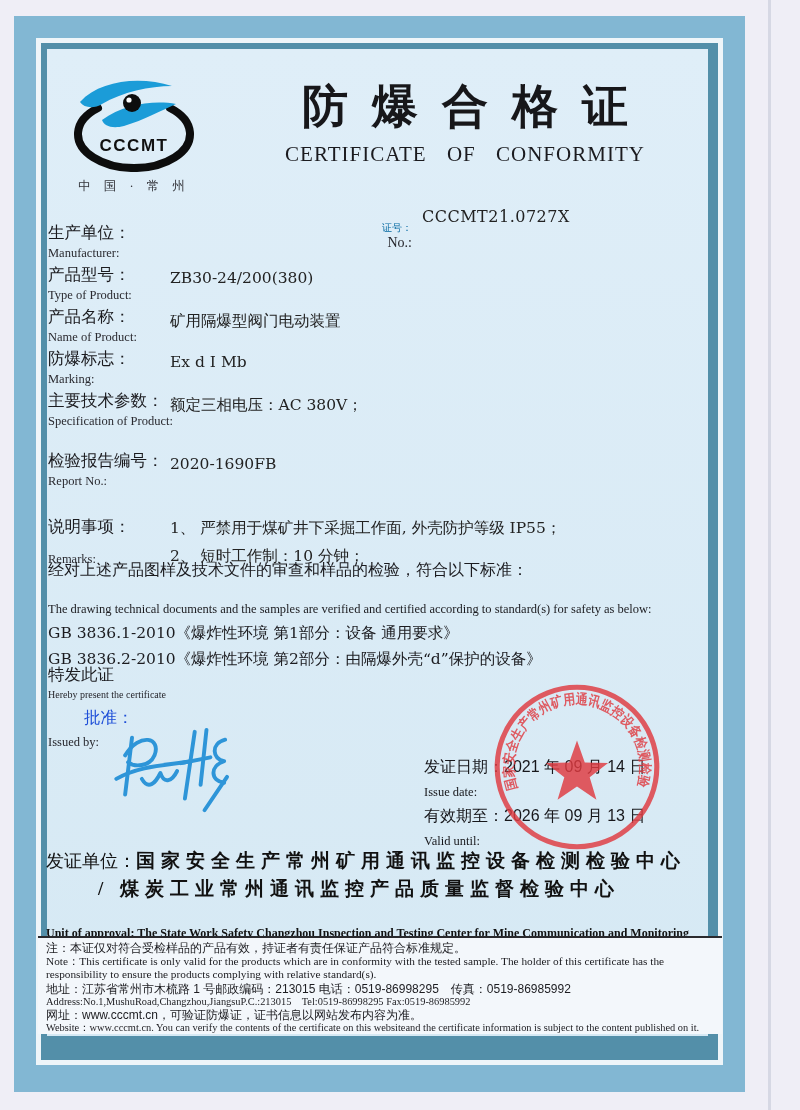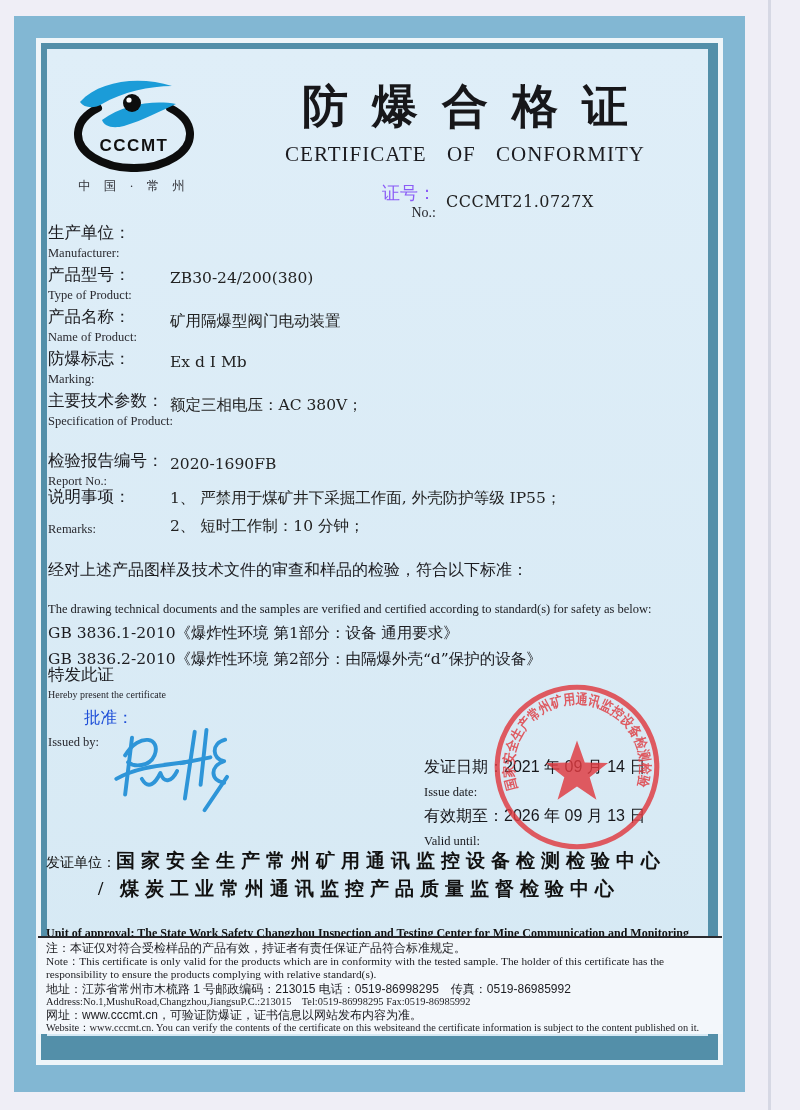--- a/index.html
+++ b/index.html
@@ -10,21 +10,21 @@
   .gapline{position:absolute;left:36px;top:38px;width:687px;height:1027px;background:#eef5f9;}
   .teal{position:absolute;left:41px;top:43px;width:677px;height:1017px;border:solid #538fa9;border-width:6px 10px 24px 6px;background:linear-gradient(#dfeef8,#d6e9f4);box-sizing:border-box;}
   .scan-edge{position:absolute;left:768px;top:0;width:3px;height:1110px;background:rgba(170,175,195,.35);}
   
   .logo{position:absolute;left:50px;top:76px;width:168px;text-align:center;}
   .logo-caption{font-size:12.5px;letter-spacing:5px;color:#33343a;margin-top:2px;font-family:"Liberation Serif",serif;}
   .title-cn{position:absolute;left:225px;top:76px;width:480px;text-align:center;font-family:"Liberation Serif",serif;font-size:46px;font-weight:600;letter-spacing:24px;text-indent:24px;color:#17171a;}
   .title-en{position:absolute;left:225px;top:142px;width:480px;text-align:center;font-family:"Liberation Serif",serif;font-size:21px;font-weight:500;word-spacing:14px;letter-spacing:1px;color:#1b1b1f;}
   .certno{position:absolute;left:382px;top:181px;display:flex;}
   .certno .lblcol{text-align:right;}
-  .certno .lc{font-size:18px;color:#8b5cf6;}
+  .certno .lc{font-size:10px;color:#0369a1;margin-top:40px;}
   .certno .le{font-size:14px;font-family:"Liberation Serif",serif;color:#26262c;}
   .certno .val{margin-left:10px;align-self:center;font-size:16px;font-family:"DejaVu Serif",serif;letter-spacing:.5px;color:#222;}
   
   .frow{position:absolute;left:48px;width:668px;}
   .frow .lab-cn{font-size:16.5px;color:#1b1b1f;}
   .frow .lab-en{font-size:12.5px;font-family:"Liberation Serif",serif;color:#2a2a30;margin-top:2px;}
   .frow .val{position:absolute;left:122px;top:5px;font-size:15.5px;font-family:"DejaVu Serif",serif;color:#222;}
   .frow .val2 div{font-size:15.5px;font-family:"DejaVu Serif",serif;color:#222;margin-bottom:7px;}
   
   .standards{position:absolute;left:48px;top:560px;width:668px;color:#1b1b1f;}
@@ -36,21 +36,21 @@
   .present-en{position:absolute;left:48px;top:689px;font-size:10px;font-family:"Liberation Serif",serif;color:#26262c;}
   .approved-cn{position:absolute;left:64px;top:707px;font-size:16.5px;color:#1d4ed8;padding-left:20px;}
   .approved-en{position:absolute;left:48px;top:735px;font-size:12.5px;font-family:"Liberation Serif",serif;color:#26262c;}
   .signature{position:absolute;left:112px;top:724px;}
   .dates{position:absolute;left:424px;top:757px;width:300px;color:#17171b;}
   .dates .dcn{font-size:16px;}
   .dates .den{font-size:12.5px;font-family:"Liberation Serif",serif;margin-top:7px;margin-bottom:6px;}
   .stamp{position:absolute;left:489px;top:679px;opacity:.82;}
   
   .approval{position:absolute;left:46px;top:848px;width:676px;color:#111;}
-  .apr1 .alab{font-size:14px;}
+  .apr1 .alab{font-size:18px;}
   .apr1 .aorg{font-size:19px;font-weight:bold;letter-spacing:6px;font-family:"Liberation Serif",serif;}
   .apr2{font-size:19px;font-weight:bold;letter-spacing:6px;font-family:"Liberation Serif",serif;margin-left:52px;margin-top:2px;}
   .apr3{font-size:12px;font-weight:bold;font-family:"Liberation Serif",serif;margin-top:24px;}
   .apr4{font-size:11.8px;font-weight:bold;font-family:"Liberation Serif",serif;margin-left:46px;margin-top:5px;}
   
   .notes{position:absolute;left:38px;top:936px;width:684px;height:98px;background:#f3f7fb;border-top:2px solid #2a2a2e;box-sizing:border-box;padding:3px 8px;overflow:hidden;color:#1c1c20;}
   .notes .n-cn{font-size:12px;line-height:1.17;}
   .notes .n-en{font-size:11.3px;line-height:1.18;font-family:"Liberation Serif",serif;}
   .notes .n-sm{font-size:10.4px;line-height:1.2;font-family:"Liberation Serif",serif;}
 </style>
@@ -109,21 +109,21 @@
   <div class="frow" style="top:390px">
     <div class="lab-cn">主要技术参数：</div>
     <div class="lab-en">Specification of Product:</div>
     <div class="val">额定三相电压：AC 380V；</div>
   </div>
   <div class="frow" style="top:450px">
     <div class="lab-cn">检验报告编号：</div>
     <div class="lab-en">Report No.:</div>
     <div class="val">2020-1690FB</div>
   </div>
-  <div class="frow" style="top:486px">
+  <div class="frow" style="top:516px">
     <div class="lab-cn">说明事项：</div>
     <div class="lab-en" style="margin-top:14px">Remarks:</div>
     <div class="val val2" style="top:2px">
       <div>1、 严禁用于煤矿井下采掘工作面, 外壳防护等级 IP55；</div>
       <div>2、 短时工作制：10 分钟；</div>
     </div>
   </div>
 
   <div class="standards">
     <div class="s-cn">经对上述产品图样及技术文件的审查和样品的检验，符合以下标准：</div>

